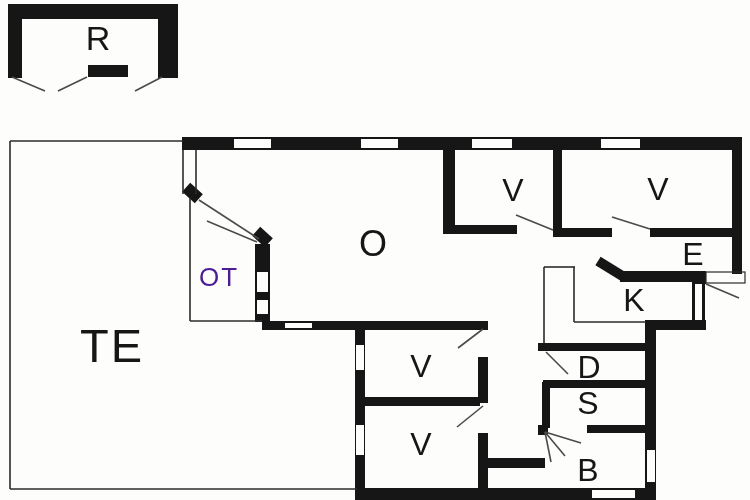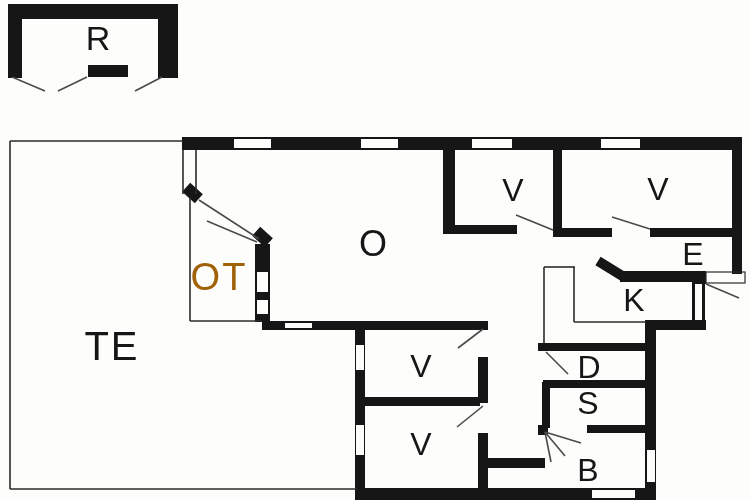--- a/index.html
+++ b/index.html
@@ -80,22 +80,22 @@
       <line x1="458" y1="348" x2="483" y2="329" stroke="#4a4a4a" stroke-width="1.6"></line>
       <line x1="457" y1="427" x2="483" y2="406" stroke="#4a4a4a" stroke-width="1.6"></line>
       <line x1="546" y1="352" x2="568" y2="374" stroke="#4a4a4a" stroke-width="1.6"></line>
       <line x1="545" y1="432" x2="565" y2="456" stroke="#4a4a4a" stroke-width="1.6"></line>
       <line x1="545" y1="432" x2="581" y2="443" stroke="#4a4a4a" stroke-width="1.6"></line>
       <line x1="545" y1="432" x2="551" y2="462" stroke="#4a4a4a" stroke-width="1.6"></line>
       <line x1="706" y1="284" x2="739" y2="298" stroke="#4a4a4a" stroke-width="1.6"></line>
     </svg>
   <div id="labels">
     <span class="room-label" style="left: 99px; top: 40px; font-size: 34px; color: rgb(22, 22, 22);">R</span>
-    <span class="room-label" style="left: 112px; top: 348px; font-size: 40px; color: rgb(22, 22, 22);">TE</span>
-    <span class="room-label" style="left: 219px; top: 279px; font-size: 38px; color: #a16207;">OT</span>
+    <span class="room-label" style="left: 112px; top: 348px; font-size: 47px; color: rgb(22, 22, 22);">TE</span>
+    <span class="room-label" style="left: 219px; top: 279px; font-size: 26px; color: #4c1d95;">OT</span>
     <span class="room-label" style="left: 374px; top: 246px; font-size: 36px; color: rgb(22, 22, 22);">O</span>
     <span class="room-label" style="left: 514px; top: 192px; font-size: 32px; color: rgb(22, 22, 22);">V</span>
     <span class="room-label" style="left: 659px; top: 191px; font-size: 32px; color: rgb(22, 22, 22);">V</span>
     <span class="room-label" style="left: 694px; top: 256px; font-size: 32px; color: rgb(22, 22, 22);">E</span>
     <span class="room-label" style="left: 635px; top: 302px; font-size: 32px; color: rgb(22, 22, 22);">K</span>
     <span class="room-label" style="left: 422px; top: 368px; font-size: 32px; color: rgb(22, 22, 22);">V</span>
     <span class="room-label" style="left: 422px; top: 446px; font-size: 32px; color: rgb(22, 22, 22);">V</span>
     <span class="room-label" style="left: 590px; top: 369px; font-size: 32px; color: rgb(22, 22, 22);">D</span>
     <span class="room-label" style="left: 589px; top: 405px; font-size: 32px; color: rgb(22, 22, 22);">S</span>
     <span class="room-label" style="left: 589px; top: 472px; font-size: 32px; color: rgb(22, 22, 22);">B</span>

